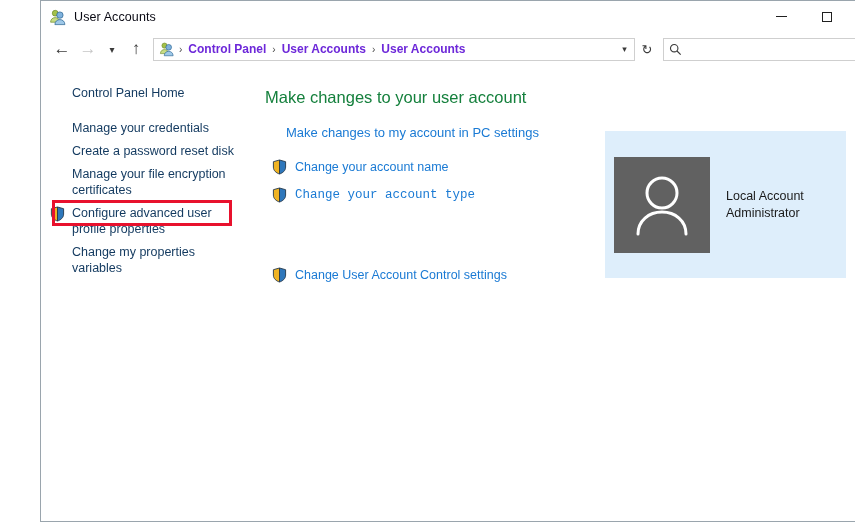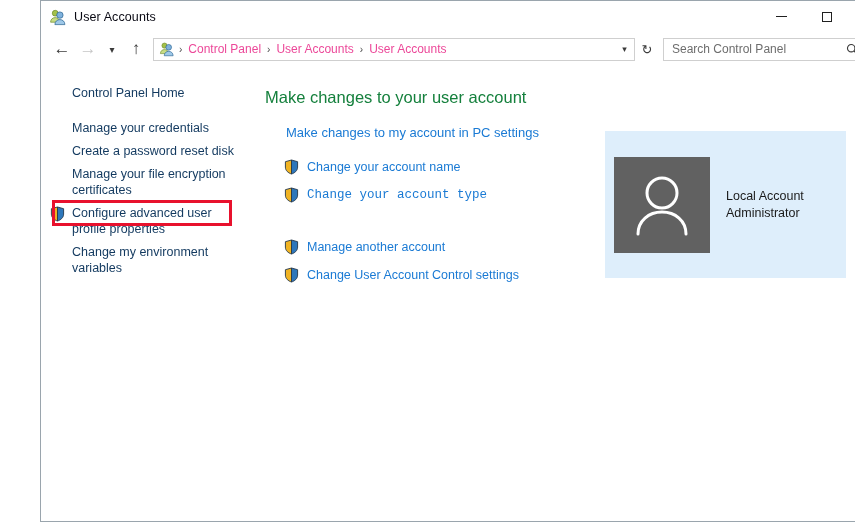--- a/index.html
+++ b/index.html
@@ -116,23 +116,24 @@
     color: #0a0a14;
   }
   #addr-icon {
     width: 16px; height: 16px;
     margin-left: 5px;
     position: relative;
     flex: none;
   }
   .crumb {
     padding: 0 2px;
-    color: #ec4899;
+    color: #6d28d9;
     cursor: default;
     white-space: nowrap;
+    font-weight: bold;
   }
   .crumb-sep {
     color: #4a4a4a;
     font-size: 10px;
     padding: 0 4px;
     user-select: none;
   }
   #addr-dropdown {
     margin-left: auto;
     width: 19px;
@@ -262,21 +263,21 @@
     top: 59px;
     font-size: 13px;
     color: #1a7ad4;
     text-decoration: none;
     cursor: default;
     white-space: nowrap;
   }
 
   .task-link {
     position: absolute;
-    left: 28px;
+    left: 16px;
     display: flex;
     align-items: center;
     cursor: default;
     white-space: nowrap;
   }
   .task-link .shield {
     width: 15px;
     height: 16px;
     flex: none;
     margin-right: 8px;
@@ -378,21 +379,20 @@
       <span class="crumb-sep">›</span>
       <span class="crumb">User Accounts</span>
       <span class="crumb-sep">›</span>
       <span class="crumb">User Accounts</span>
       <span id="addr-dropdown">▾</span>
     </div>
 
     <div id="refresh-btn">↻</div>
 
     <div id="searchbox">
-      <input id="search-input" type="text" placeholder="Search Control Panel" style="">
       <span id="search-icon">
         <svg width="13" height="13" viewBox="0 0 14 14">
           <circle cx="5.6" cy="5.6" r="4" fill="none" stroke="#3a3a3a" stroke-width="1.2"></circle>
           <line x1="8.6" y1="8.6" x2="12.6" y2="12.6" stroke="#3a3a3a" stroke-width="1.2"></line>
         </svg>
       </span>
     </div>
   </div>
 
   <div id="help-btn">?</div>
@@ -421,21 +421,21 @@
         <span class="side-shield">
           <svg width="15" height="16" viewBox="0 0 15 16">
             <path d="M7.5 1 13.6 2.7v5.4c0 3.6-2.9 5.9-6.1 6.9V1z" fill="#2e77bb" stroke="#23374a" stroke-width="0.9" stroke-linejoin="round"></path>
             <path d="M7.5 1 1.4 2.7v5.4c0 3.6 2.9 5.9 6.1 6.9V1z" fill="#f0b323" stroke="#23374a" stroke-width="0.9" stroke-linejoin="round"></path>
           </svg>
         </span>
         <a class="side-link">Configure advanced user profile properties</a>
       </div>
 
       <div class="side-row" style="margin-top:7px;">
-        <a class="side-link">Change my environment variables</a>
+        <a class="side-link">Change my properties variables</a>
       </div>
 
       <div id="highlight-box"></div>
     </div>
 
     <div id="main">
 
       <div id="page-heading">Make changes to your user account</div>
 
       <a id="pcsettings-link">Make changes to my account in PC settings</a>
@@ -453,29 +453,20 @@
       <div class="task-link" style="top:121px;font-family:Liberation Mono, monospace;">
         <span class="shield">
           <svg width="15" height="16" viewBox="0 0 15 16">
             <path d="M7.5 1 13.6 2.7v5.4c0 3.6-2.9 5.9-6.1 6.9V1z" fill="#2e77bb" stroke="#23374a" stroke-width="0.9" stroke-linejoin="round"></path>
             <path d="M7.5 1 1.4 2.7v5.4c0 3.6 2.9 5.9 6.1 6.9V1z" fill="#f0b323" stroke="#23374a" stroke-width="0.9" stroke-linejoin="round"></path>
           </svg>
         </span>
         <span class="lbl">Change your account type</span>
       </div>
 
-      <div class="task-link" style="top:173px;">
-        <span class="shield">
-          <svg width="15" height="16" viewBox="0 0 15 16">
-            <path d="M7.5 1 13.6 2.7v5.4c0 3.6-2.9 5.9-6.1 6.9V1z" fill="#2e77bb" stroke="#23374a" stroke-width="0.9" stroke-linejoin="round"></path>
-            <path d="M7.5 1 1.4 2.7v5.4c0 3.6 2.9 5.9 6.1 6.9V1z" fill="#f0b323" stroke="#23374a" stroke-width="0.9" stroke-linejoin="round"></path>
-          </svg>
-        </span>
-        <span class="lbl">Manage another account</span>
-      </div>
 
       <div class="task-link" style="top:201px;">
         <span class="shield">
           <svg width="15" height="16" viewBox="0 0 15 16">
             <path d="M7.5 1 13.6 2.7v5.4c0 3.6-2.9 5.9-6.1 6.9V1z" fill="#2e77bb" stroke="#23374a" stroke-width="0.9" stroke-linejoin="round"></path>
             <path d="M7.5 1 1.4 2.7v5.4c0 3.6 2.9 5.9 6.1 6.9V1z" fill="#f0b323" stroke="#23374a" stroke-width="0.9" stroke-linejoin="round"></path>
           </svg>
         </span>
         <span class="lbl">Change User Account Control settings</span>
       </div>

